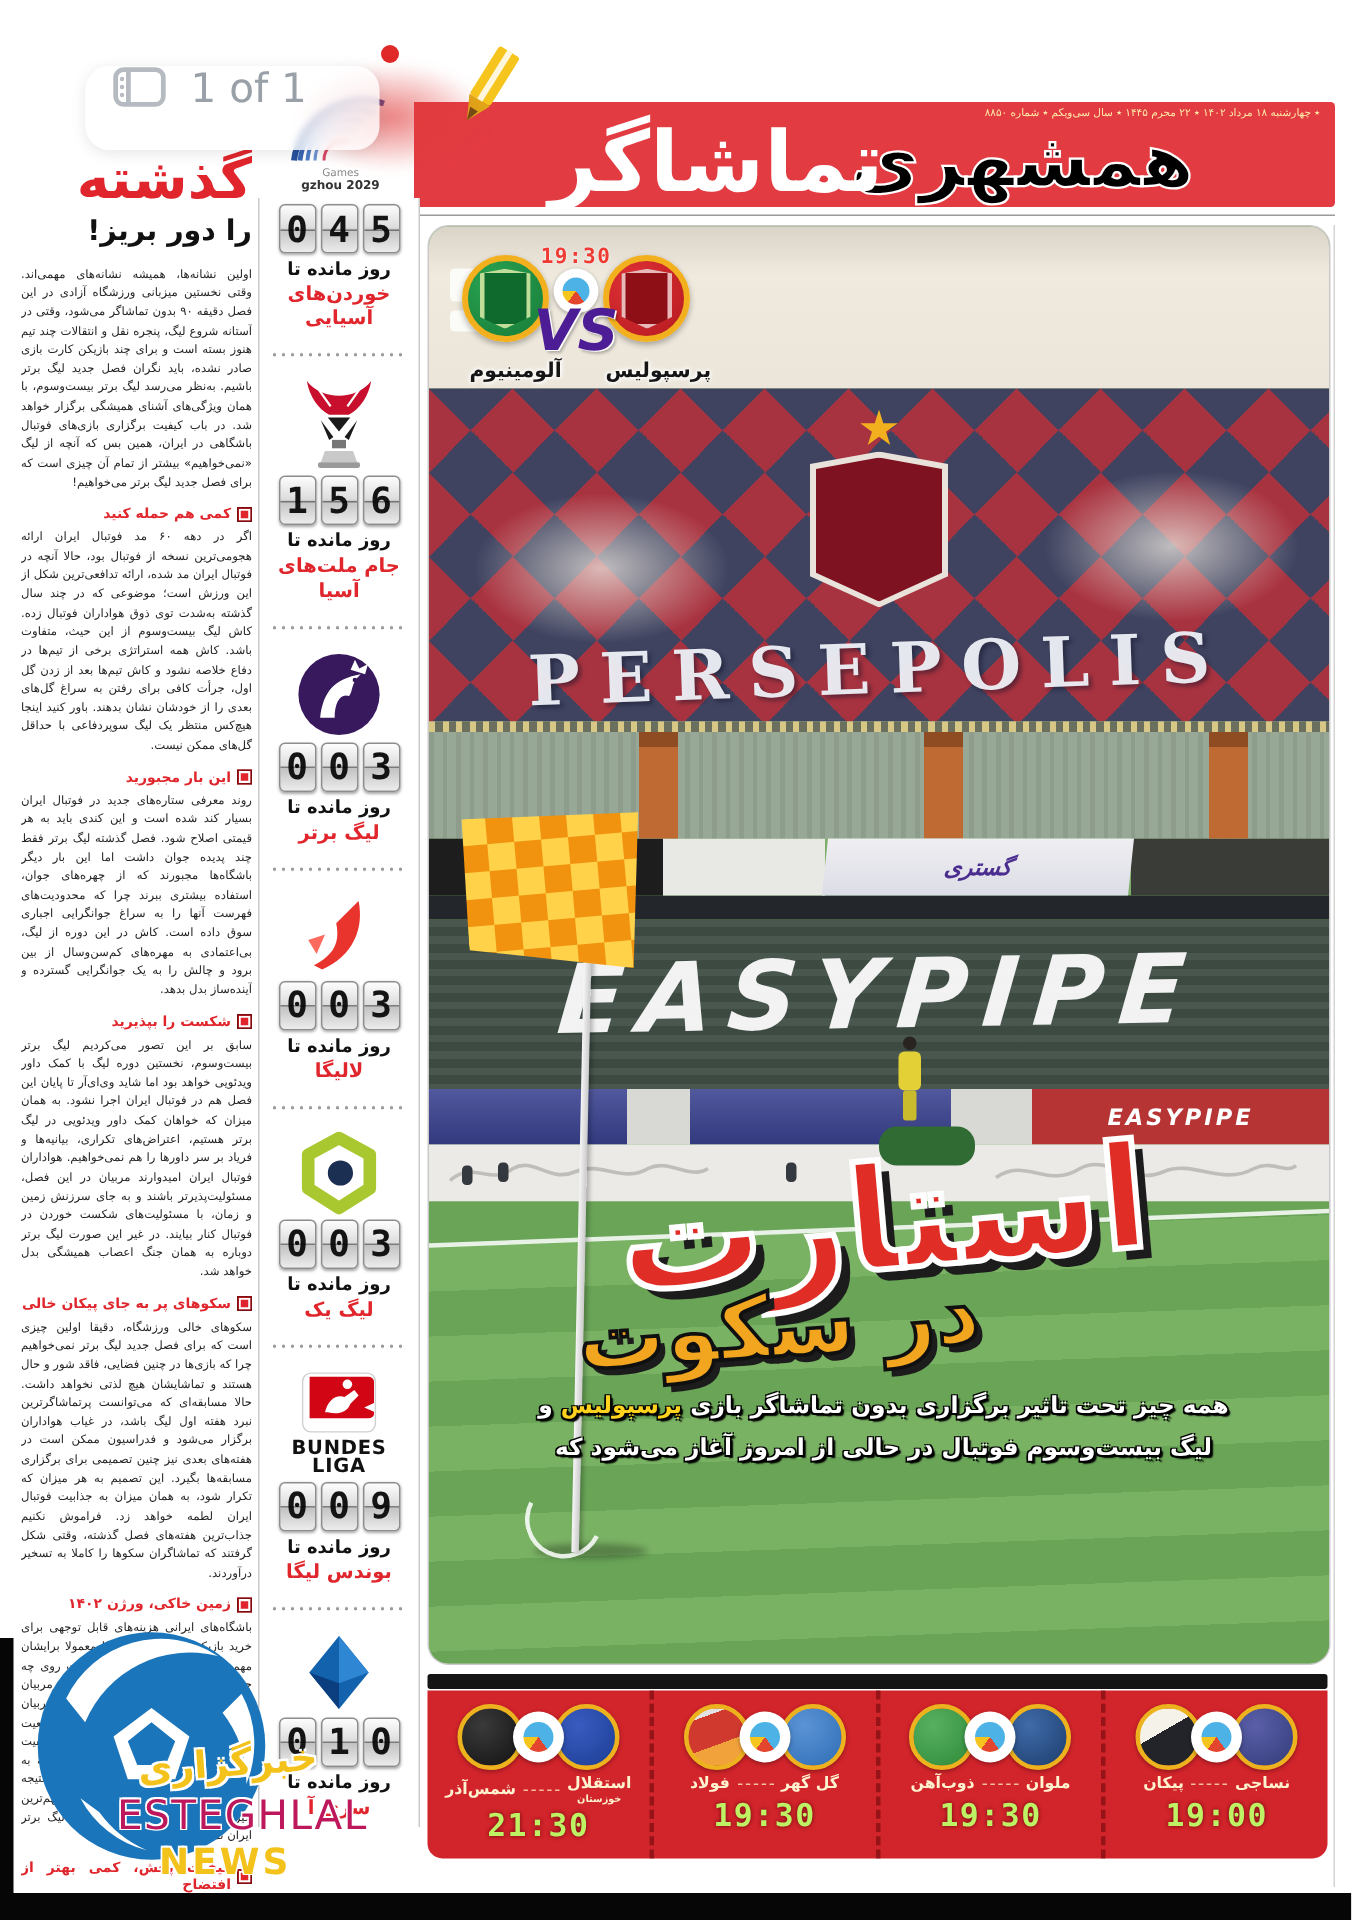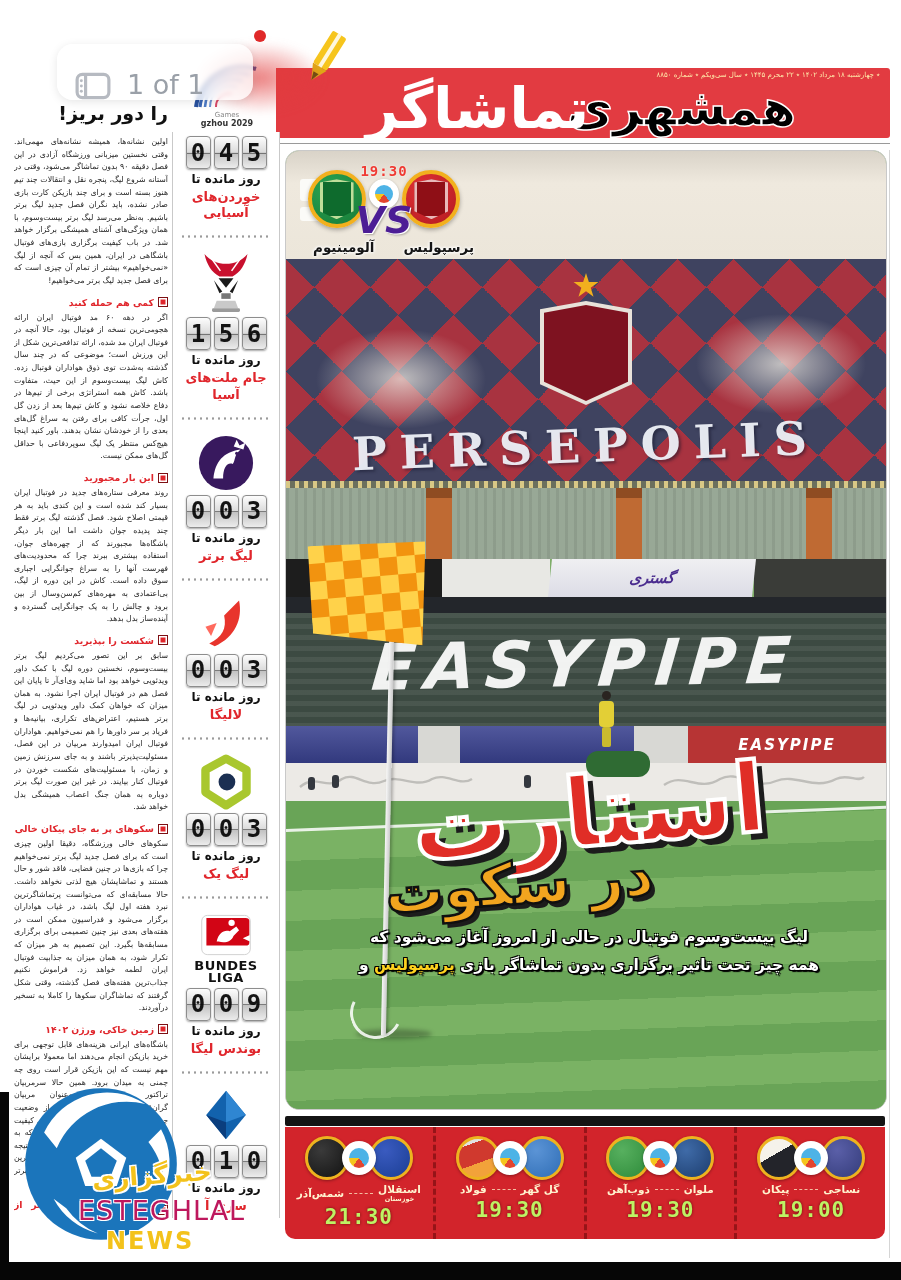--- a/index.html
+++ b/index.html
@@ -13,21 +13,21 @@
   .cal{direction:rtl;white-space:nowrap;font-weight:bold;line-height:1;margin-top:6px;}
   .cal .back{font-size:50px;color:#000000;-webkit-text-stroke:1.5px #fff;letter-spacing:-2px;}
   .cal .front{font-size:56px;color:#fff;margin-right:-22px;display:inline-block;transform:translateY(3px);}
   .pencil{position:absolute;left:26px;top:-40px;z-index:6;}
   .mast-rule{position:absolute;left:272px;top:143px;width:618px;height:1px;background:#9a9a9a;}
 
   
   .blob{position:absolute;left:195px;top:42px;width:130px;height:72px;border-radius:50%;
         background:radial-gradient(closest-side,rgba(225,60,60,.65),rgba(225,60,60,0));filter:blur(4px);z-index:29;}
   .viewer{position:absolute;left:57px;top:44px;width:196px;height:56px;background:rgba(255,255,255,.78);
-          border-radius:16px;display:flex;align-items:flex-end;gap:16px;padding:0 18px;box-sizing:border-box;
+          border-radius:16px;display:flex;align-items:flex-start;gap:16px;padding:0 18px;box-sizing:border-box;
           box-shadow:0 2px 10px rgba(0,0,0,.10);z-index:30;backdrop-filter:blur(2px);}
   .viewer .vtext{font-size:27px;color:#9aa0a8;}
 
   
   .hangzhou{position:absolute;left:178px;top:30px;width:98px;height:102px;background:#fff;z-index:10;
             display:flex;flex-direction:column;align-items:center;justify-content:flex-end;padding-bottom:4px;box-sizing:border-box;}
   .hz-dot{position:absolute;right:10px;top:0px;width:12px;height:12px;border-radius:50%;background:#e02929;}
   .hz-cap1{font-size:7px;color:#888;}
   .hz-cap2{font-size:8px;color:#333;font-weight:bold;}
 
@@ -241,20 +241,21 @@
       <rect x="2" y="2" width="30" height="22" rx="5" fill="none" stroke="#b6bac1" stroke-width="3"></rect>
       <line x1="10" y1="2" x2="10" y2="24" stroke="#b6bac1" stroke-width="3"></line>
       <circle cx="6" cy="8" r="1.4" fill="#b6bac1"></circle>
       <circle cx="6" cy="13" r="1.4" fill="#b6bac1"></circle>
       <circle cx="6" cy="18" r="1.4" fill="#b6bac1"></circle>
     </svg>
     <span class="vtext">1 of 1</span>
   </div>
 
   <div class="article" dir="rtl" lang="fa">
+    <div class="a-title">گذشته</div>
     <div class="a-sub">را دور بریز!</div>
     <p class="a-body">اولین نشانه‌ها، همیشه نشانه‌های مهمی‌اند. وقتی نخستین میزبانی ورزشگاه آزادی در این فصل دقیقه ۹۰ بدون تماشاگر می‌شود، وقتی در آستانه شروع لیگ، پنجره نقل و انتقالات چند تیم هنوز بسته است و برای چند بازیکن کارت بازی صادر نشده، باید نگران فصل جدید لیگ برتر باشیم. به‌نظر می‌رسد لیگ برتر بیست‌وسوم، با همان ویژگی‌های آشنای همیشگی برگزار خواهد شد. در باب کیفیت برگزاری بازی‌های فوتبال باشگاهی در ایران، همین بس که آنچه از لیگ «نمی‌خواهیم» بیشتر از تمام آن چیزی است که برای فصل جدید لیگ برتر می‌خواهیم!</p>
 
     <div class="a-sec">
       <span class="mark"></span>
       <span class="sec-t">کمی هم حمله کنید</span>
     </div>
     <p class="a-body">اگر در دهه ۶۰ مد فوتبال ایران ارائه هجومی‌ترین نسخه از فوتبال بود، حالا آنچه در فوتبال ایران مد شده، ارائه تدافعی‌ترین شکل از این ورزش است؛ موضوعی که در چند سال گذشته به‌شدت توی ذوق هواداران فوتبال زده. کاش لیگ بیست‌وسوم از این حیث، متفاوت باشد. کاش همه استراتژی برخی از تیم‌ها در دفاع خلاصه نشود و کاش تیم‌ها بعد از زدن گل اول، جرأت کافی برای رفتن به سراغ گل‌های بعدی را از خودشان نشان بدهند. باور کنید اینجا هیچ‌کس منتظر یک لیگ سوپردفاعی با حداقل گل‌های ممکن نیست.</p>
 
     <div class="a-sec">
@@ -499,22 +500,22 @@
       <div class="vs-names">
         <span class="vs-name" dir="rtl">آلومینیوم</span>
         <span class="vs-name" dir="rtl">پرسپولیس</span>
       </div>
     </div>
 
     <div class="headline">
       <div class="hl1">استارت</div>
       <div class="hl2">در سکوت</div>
       <div class="hl-sub" dir="rtl" lang="fa">
+        <div><span>همه چیز تحت تاثیر برگزاری بدون تماشاگر بازی </span><span class="hl-y">پرسپولیس</span><span> و</span></div>
         <div>لیگ بیست‌وسوم فوتبال در حالی از امروز آغاز می‌شود که</div>
-        <div><span>همه چیز تحت تاثیر برگزاری بدون تماشاگر بازی </span><span class="hl-y">پرسپولیس</span><span> و</span></div>
       </div>
     </div>
   </div>
 
   <div class="fixtures">
     <div class="fx-topbar"></div>
     <div class="fx-red">
 
       <div class="fx-group">
         <div class="fx-logos">

